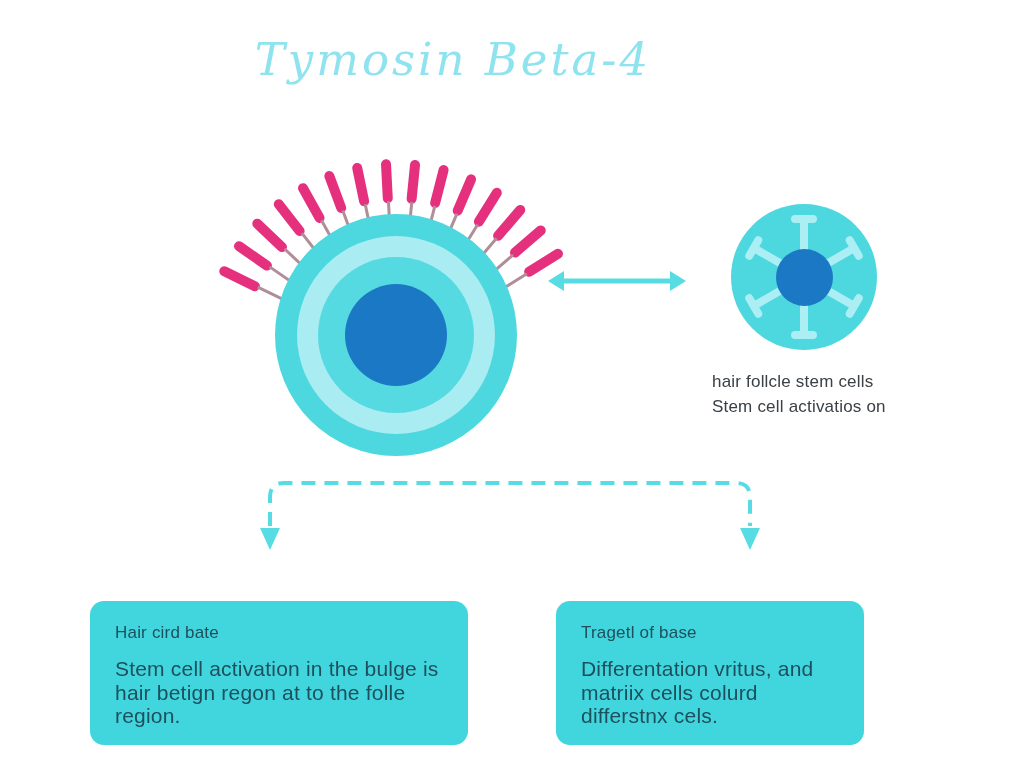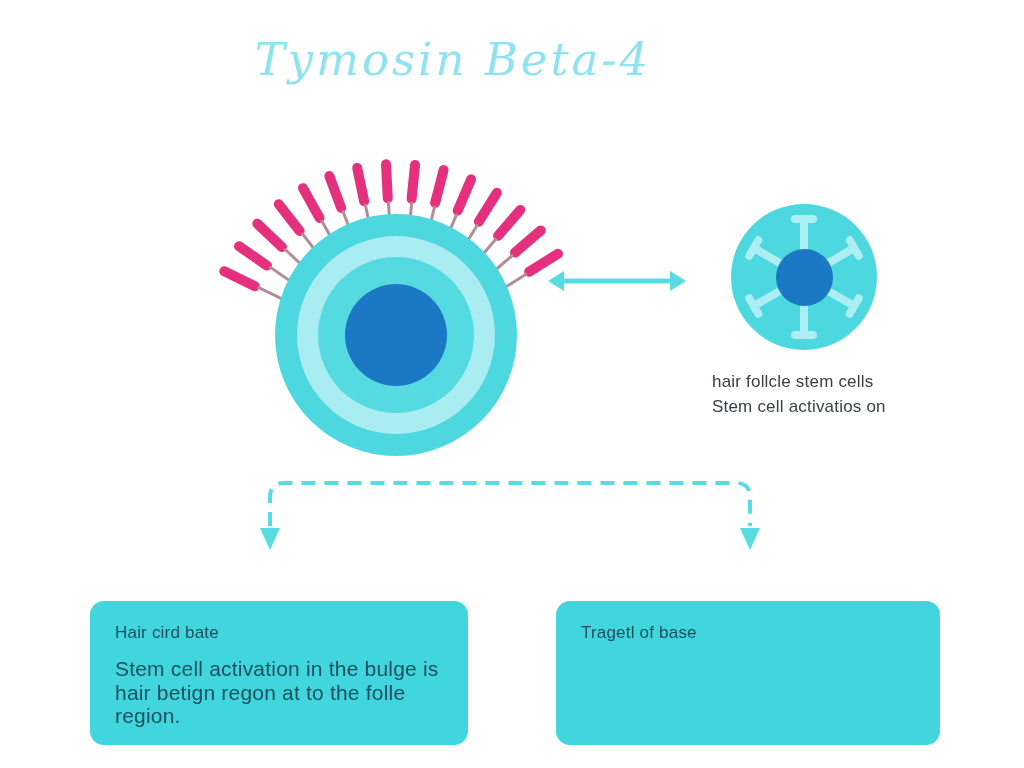--- a/index.html
+++ b/index.html
@@ -53,21 +53,21 @@
   
   .overlay { position:absolute; left:0; top:0; width:1024px; height:768px; z-index:3; pointer-events:none; }
 
   
   .info-box {
     position:absolute; top:573px; height:144px; border-radius:14px;
     background:var(--box-bg); color:var(--box-text);
     padding:22px 25px; box-sizing:border-box; z-index:2;margin-top:28px;
   }
   .info-box.left  { left:90px;  width:378px; }
-  .info-box.right { left:556px; width:384px; }
+  .info-box.right { left:556px; width:308px; }
   .box-title { font-size:17px; line-height:20px; margin:0 0 14px 0; letter-spacing:0.2px; }
   .box-body  { font-size:21px; line-height:23.5px; margin:0; letter-spacing:0.2px; }
 </style>
 </head>
 <body>
 
 <div class="canvas">
 
   <div class="page-title">Tymosin Beta-4</div>
 
@@ -186,15 +186,16 @@
     <polygon points="740,528 760,528 750,550" fill="var(--connector)"></polygon>
   </svg>
 
   <div class="info-box left">
     <p class="box-title">Hair cird bate</p>
     <p class="box-body">Stem cell activation in the bulge is hair betign regon at to the folle region.</p>
   </div>
 
   <div class="info-box right">
     <p class="box-title">Tragetl of base</p>
+    <p class="box-body">Differentation vritus, and matriix cells colurd differstnx cels.</p>
   </div>
 
 </div>
 
 </body></html>

